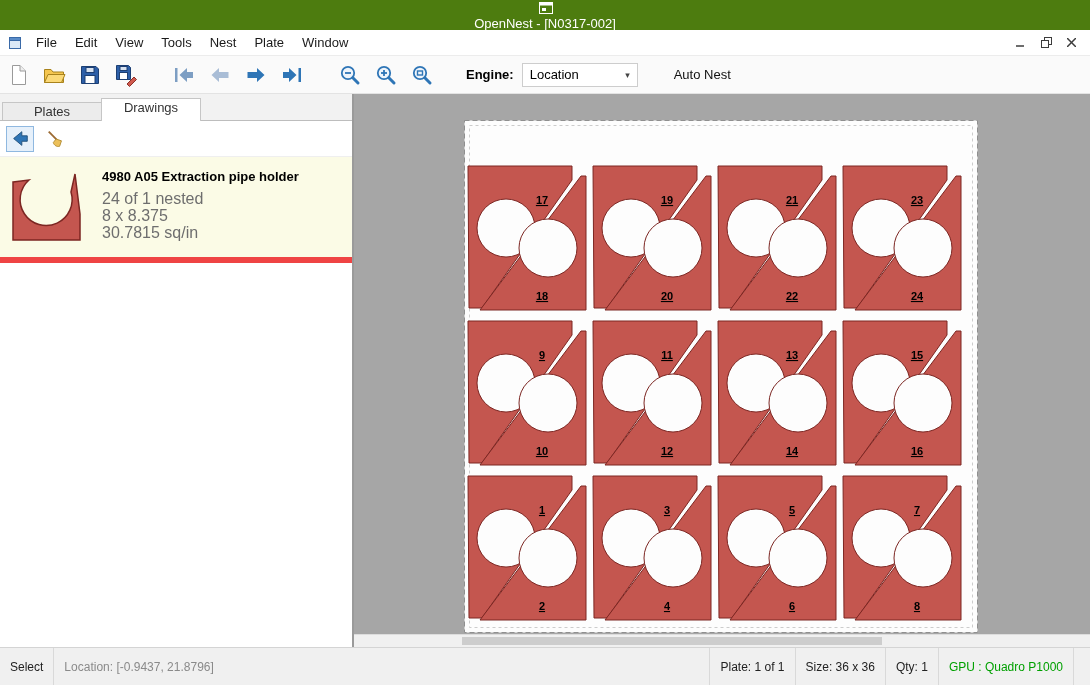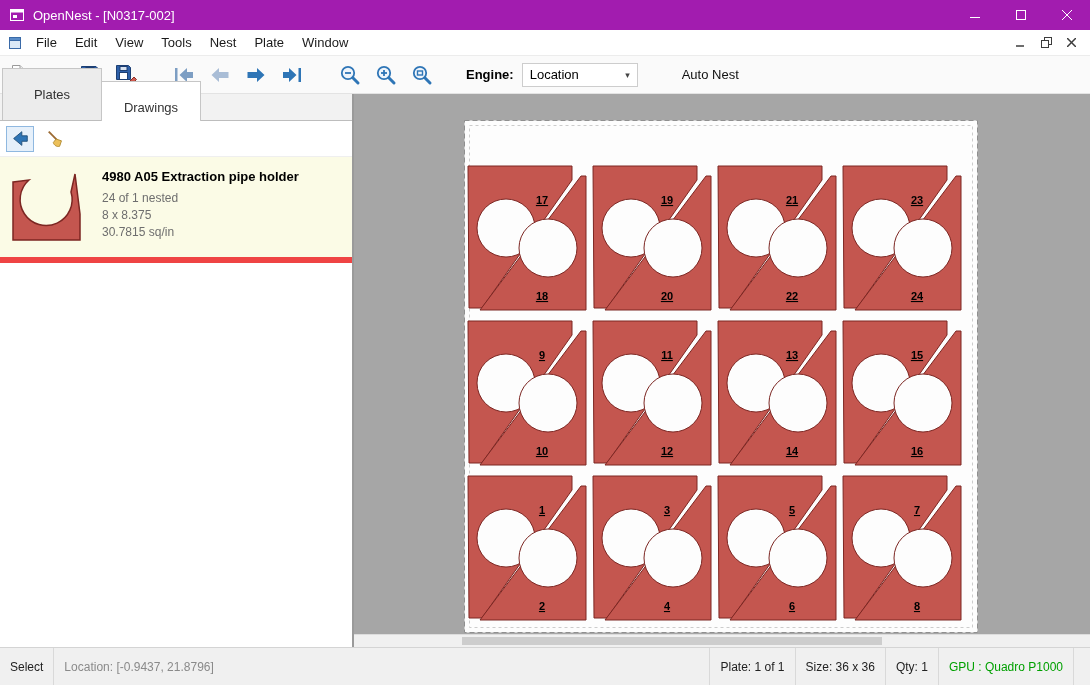--- a/index.html
+++ b/index.html
@@ -20,55 +20,55 @@
   .mdi-btns { margin-left:auto; display:flex; align-items:center; gap:3px; padding-right:8px; }
   .mdi-btn { width:22px; height:20px; display:flex; align-items:center; justify-content:center; }
 
   
   .toolbar { height:38px; background:#fafafa; border-bottom:1px solid #e3e3e3; display:flex; align-items:center; font-size:13px; flex:0 0 auto; padding-left:0; }
   .tb-btn { width:32px; height:32px; display:flex; align-items:center; justify-content:center; margin:0 2px; border-radius:2px; }
   .tb-group { display:flex; margin-right:22px; align-items:center; }
   .engine-label { font-weight:bold; margin:0 8px 0 4px; }
   .combo { width:116px; height:24px; background:#fff; border:1px solid #cdcdcd; display:flex; align-items:center; padding:0 7px; }
   .combo .arrow { margin-left:auto; font-size:9px; color:#444; }
-  .autonest { margin-left:36px; padding:4px 8px; color:#111; }
+  .autonest { margin-left:28px; padding:4px 8px; color:#111; }
 
   
   .main { flex:1; display:flex; min-height:0; }
   .left-panel { width:352px; background:#fff; display:flex; flex-direction:column; }
   .tabstrip { height:27px; background:#f2f2f2; display:flex; align-items:flex-end; border-bottom:1px solid #bdbdbd; padding-left:2px; }
-  .tab { min-width:100px; text-align:center; font-size:13px; padding:18px 10px; background:#ececec; border:1px solid #c6c6c6; border-bottom:none; margin-right:-1px; color:#333; }
+  .tab { min-width:100px; text-align:center; font-size:13px; padding:1px 10px; background:#ececec; border:1px solid #c6c6c6; border-bottom:none; margin-right:-1px; color:#333; }
   .tab.active { background:#fff; margin-bottom:-1px; padding-bottom:6px; }
   .panel-toolbar { height:36px; display:flex; align-items:center; padding-left:6px; gap:8px; border-bottom:1px solid #efefef; }
   .ptb-btn { width:28px; height:26px; display:flex; align-items:center; justify-content:center; }
   .ptb-btn.framed { border:1px solid #8fb8e0; background:#e6f0fa; }
   .drawing-item { display:flex; padding:10px 8px 12px; border-bottom:6px solid #ef4444; }
   .thumb { width:78px; height:78px; flex:0 0 auto; display:flex; align-items:center; justify-content:center; }
   .item-text { margin-left:16px; padding-top:2px; }
   .item-title { font-weight:bold; font-size:13px; color:#000; margin-bottom:6px; }
-  .item-sub { font-size:12px; color:#6e6e6e; line-height:17px; }
+  .item-sub { font-size:16px; color:#6e6e6e; line-height:17px; }
 
   .splitter { width:2px; background:#9a9a9a; }
   .canvas { flex:1; position:relative; overflow:hidden; background:#a6a6a6; }
   .plate-wrap { position:absolute; left:110px; top:26px; }
   .hscroll { position:absolute; left:0; right:0; bottom:0; height:13px; background:#f0f0f0; border-top:1px solid #dcdcdc; }
   .hscroll .thumb-bar { position:absolute; left:108px; width:420px; top:2px; bottom:2px; background:#cdcdcd; }
 
   
   .statusbar { height:38px; background:#f0f0f0; border-top:1px solid #d4d4d4; display:flex; align-items:center; font-size:12px; color:#222; flex:0 0 auto; }
   .sb-cell { padding:0 10px; display:flex; align-items:center; height:100%; white-space:nowrap; }
   .sb-sep { width:1px; height:100%; background:#d9d9d9; flex:0 0 auto; }
   .sb-loc { color:#8a8a8a; }
   .sb-spring { flex:1; }
   .sb-end { width:16px; height:100%; }
 </style>
 </head>
 <body>
 
-<div class="titlebar" style="background: #a21caf;">
+<div class="titlebar" style="background: #4d7c0f; flex-direction: column;">
   <span class="app-icon">
     <svg width="16" height="16" viewBox="0 0 16 16">
       <rect x="1.5" y="2.5" width="13" height="11" fill="none" stroke="#ffffff"></rect>
       <rect x="1.5" y="2.5" width="13" height="3" fill="#ffffff"></rect>
       <rect x="4" y="8" width="4" height="3" fill="#ffffff"></rect>
     </svg>
   </span>
   <span class="title">OpenNest - [N0317-002]</span>
   <div class="caption-btn">
     <svg width="10" height="10">

